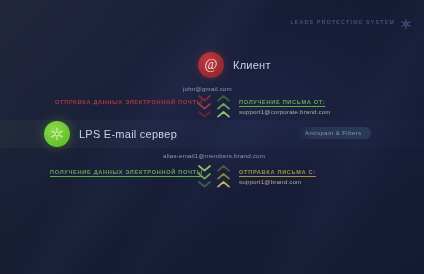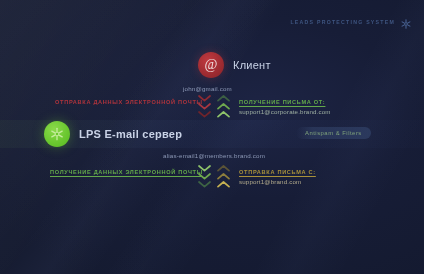--- a/index.html
+++ b/index.html
@@ -224,21 +224,21 @@
     <svg class="chev" width="13" height="7" viewBox="0 0 13 7">
         <polyline points="1,5.6 6.5,1 12,5.6" fill="none" stroke="#6fa84e" stroke-width="1.7" stroke-linecap="round" stroke-linejoin="round"></polyline>
       </svg>
     <svg class="chev" width="13" height="7" viewBox="0 0 13 7">
         <polyline points="1,5.6 6.5,1 12,5.6" fill="none" stroke="#8fc46a" stroke-width="1.7" stroke-linecap="round" stroke-linejoin="round"></polyline>
       </svg>
   </div>
   <div class="flow-label flow-green underline" style="left:239px; top:99px;">ПОЛУЧЕНИЕ ПИСЬМА ОТ:</div>
   <div class="flow-sub sub-green" style="left:239px; top:108px;">support1@corporate.brand.com</div>
 
-  <div class="node node-server" style="left:44px; top:121px;font-weight:bold;">
+  <div class="node node-server" style="left:44px; top:121px;">
     <div class="node-badge">
       <svg width="16" height="16" viewBox="0 0 24 24">
         <g stroke="#c6ed9e" stroke-width="1.9" stroke-linecap="round">
           <line x1="12" y1="3.5" x2="12" y2="20.5"></line>
           <line x1="4.2" y1="7.7" x2="19.8" y2="16.3"></line>
           <line x1="4.2" y1="16.3" x2="19.8" y2="7.7"></line>
         </g>
         <circle cx="12" cy="12" r="2.7" fill="#6ac72f" stroke="#c6ed9e" stroke-width="1.3"></circle>
       </svg>
     </div>

